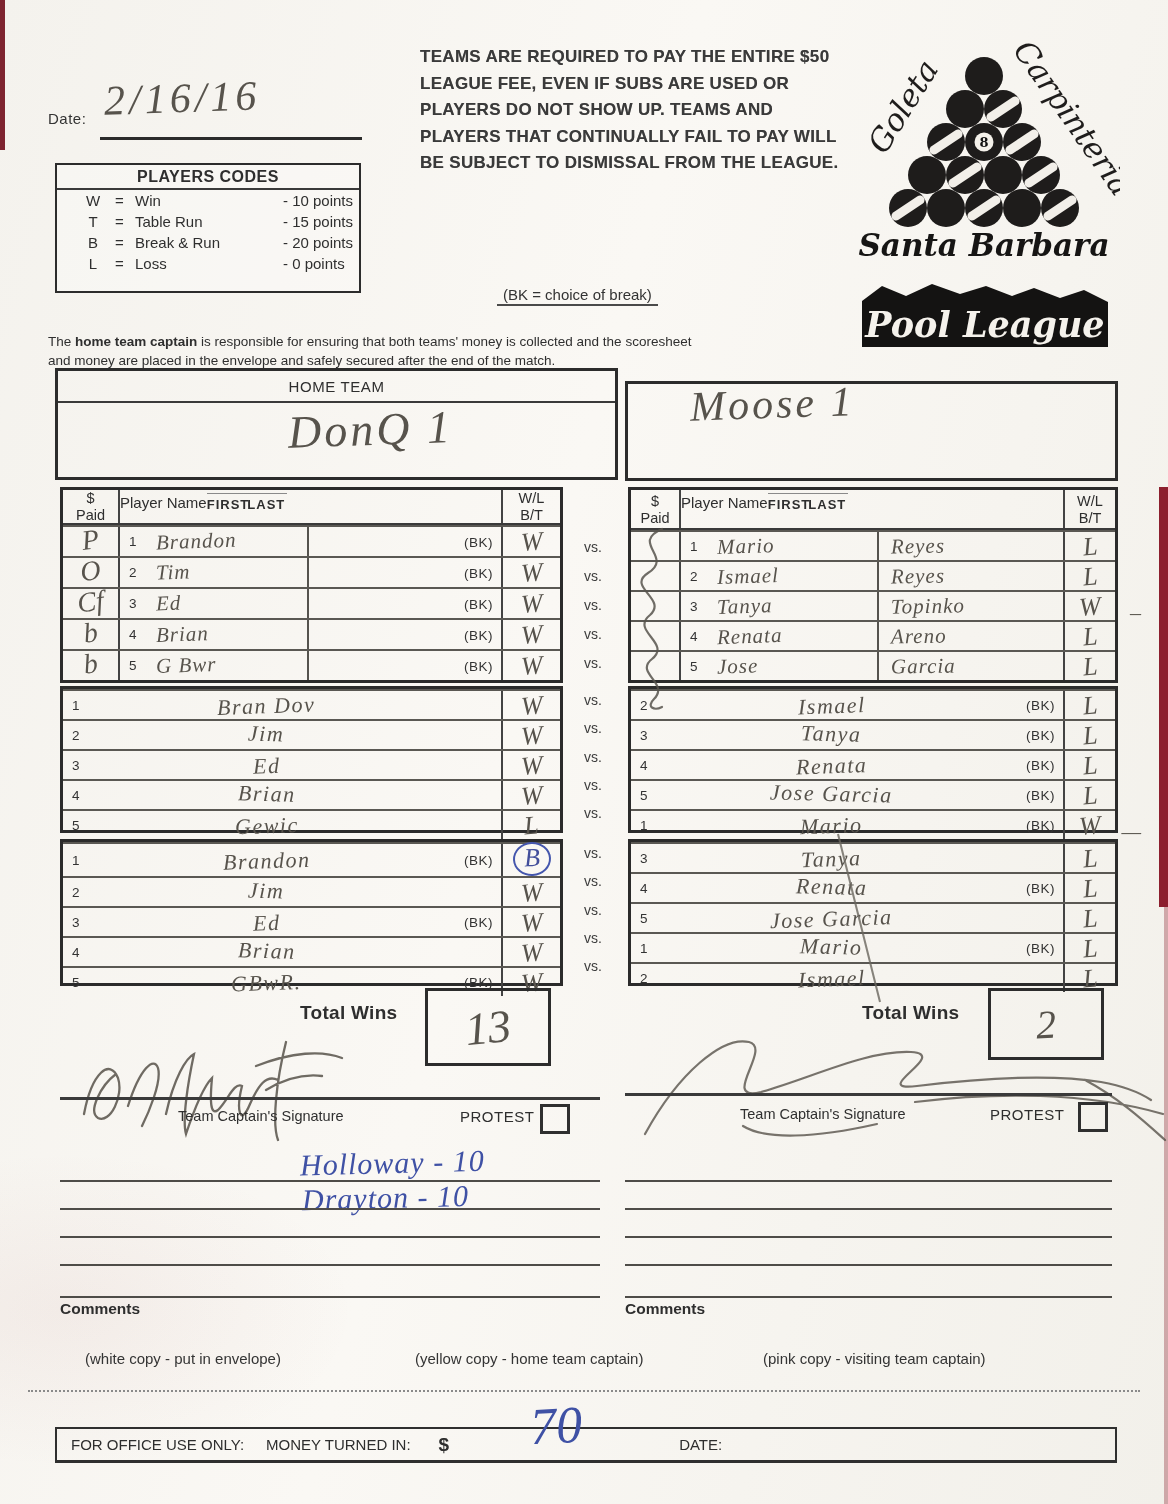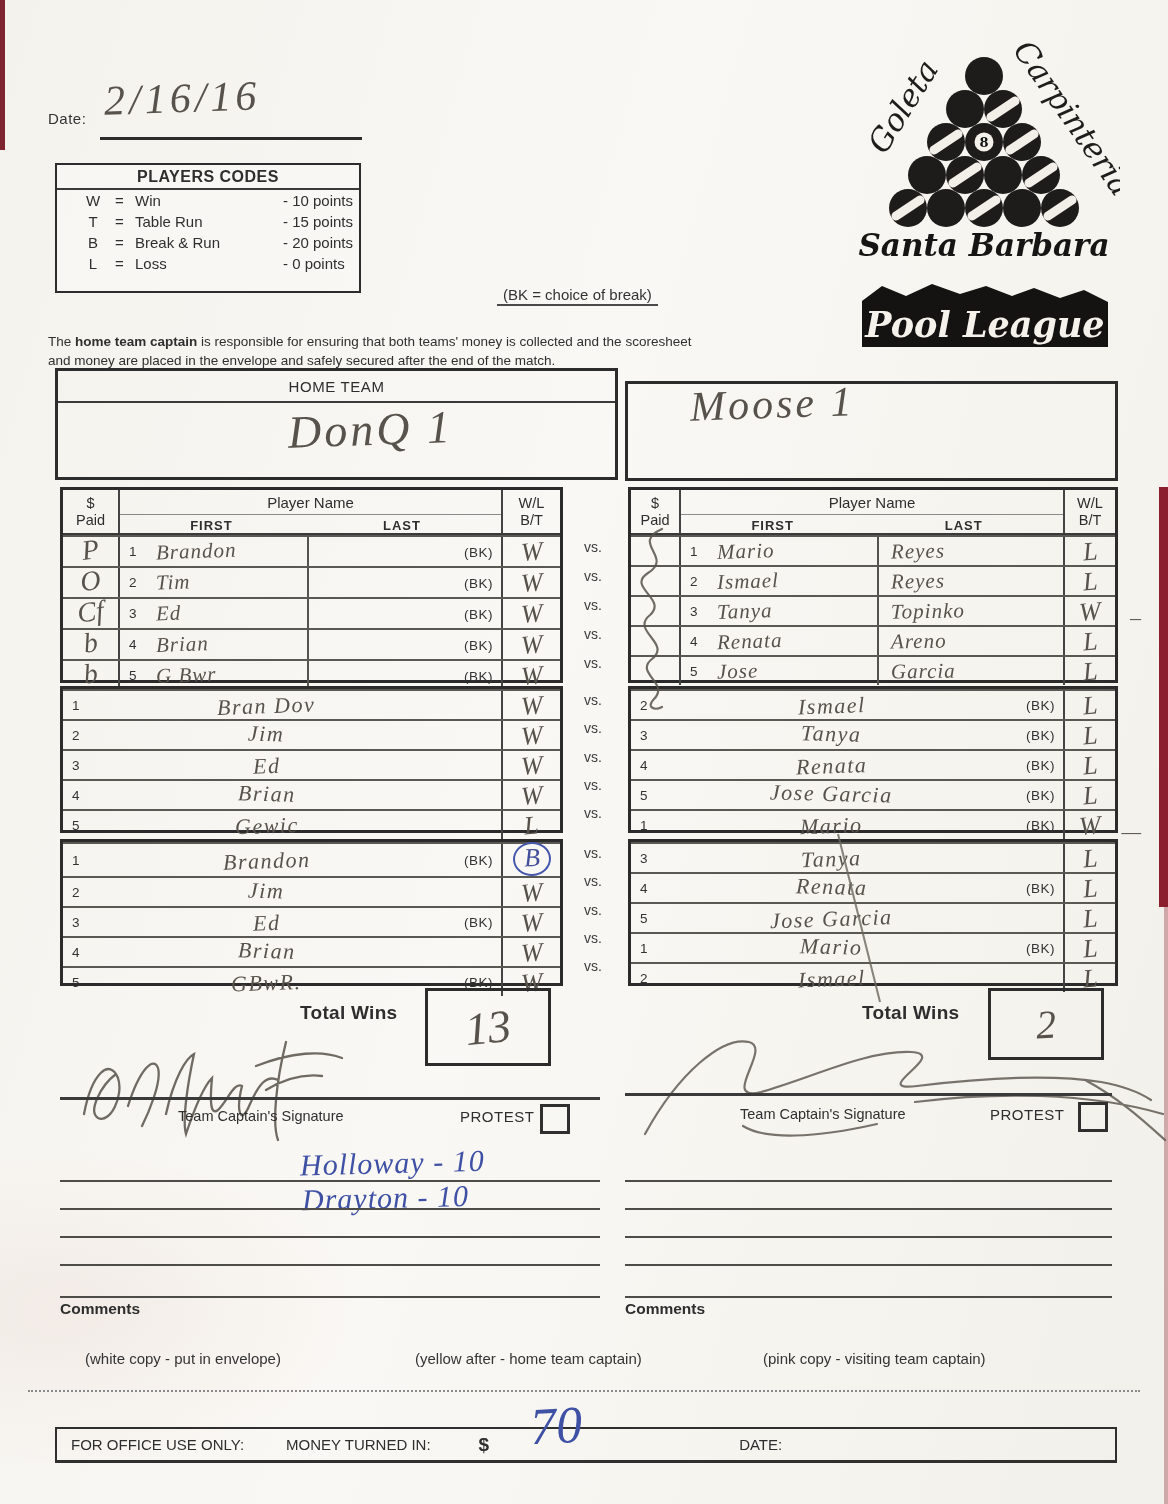--- a/index.html
+++ b/index.html
@@ -44,21 +44,21 @@
   .tb-name{position:relative;height:calc(100% - 33px);}
   .tb-hw{position:absolute;font-size:46px;letter-spacing:3px;transform:rotate(-2deg);white-space:nowrap;}
 
   
   .roster{position:absolute;border:3px solid #2b2b2b;display:flex;flex-direction:column;--paidw:55px;--wlw:57px;--split:187px;}
   .rhead{display:flex;border-bottom:2.5px solid #3a3a3a;height:46px;}
   .col-paid{width:var(--paidw);border-right:2.2px solid #434343;position:relative;}
   .col-wl{width:var(--wlw);border-left:2.2px solid #434343;position:relative;text-align:center;}
   .col-name{flex:1;position:relative;display:flex;}
   .hcell{display:flex;flex-direction:column;align-items:center;justify-content:center;font-size:14.5px;gap:1px;}
-  .hname{flex:1;display:flex;flex-direction:column;}
+  .hname{flex:1;display:flex;flex-direction:row;}
   .hname .ht{text-align:center;font-size:15px;padding-top:4px;}
   .flrow{display:flex;font-weight:bold;font-size:13px;letter-spacing:1px;border-top:1.5px solid #8a8a8a;margin-top:3px;padding-top:3px;}
   .hf{width:48%;text-align:center;}
   .hl{flex:1;text-align:center;}
   .rrow{flex:1;display:flex;border-top:2px solid #5a5853;position:relative;}
   .rnum{width:30px;padding-left:9px;font-size:13.5px;align-self:center;color:#333;}
   .fname{position:absolute;left:36px;top:2px;font-size:21px;white-space:nowrap;letter-spacing:1px;transform:rotate(-2deg);}
   .lname{position:absolute;left:calc(var(--split) + 14px);top:2px;font-size:21px;white-space:nowrap;letter-spacing:1px;transform:rotate(-1deg);}
   .split{position:absolute;left:var(--split);top:0;bottom:0;width:2px;background:#55534e;}
   .bk{position:absolute;right:8px;top:50%;transform:translateY(-50%);font-size:13.5px;letter-spacing:.5px;color:#333;}
@@ -82,21 +82,21 @@
   .siglabel{font-size:14.5px;color:#2f2f2f;}
   .protest{font-size:15px;letter-spacing:.5px;}
   .pbox{width:24px;height:24px;border:3px solid #2f2f2f;display:inline-block;}
   .cline{height:2.2px;background:#4e4c48;}
   .note-blue{font-size:30px;letter-spacing:1px;transform:rotate(-1.5deg);white-space:nowrap;}
   .comments{font-weight:bold;font-size:15.5px;}
   .copies{font-weight:normal;font-size:15px;color:#343434;white-space:nowrap;}
   .dashes{left:28px;top:1390px;width:1112px;border-top:2.5px dotted #8a8a8a;}
 
   .office{left:55px;top:1427px;width:1062px;height:36px;border:2.5px solid #2f2f2f;border-bottom-width:3.5px;
-    display:flex;align-items:center;padding-left:14px;box-sizing:border-box;font-size:15px;gap:20px;}
+    display:flex;align-items:center;padding-left:14px;box-sizing:border-box;font-size:15px;}
   .office .m1{margin-left:22px;}
   .office .dollar{margin-left:28px;font-weight:bold;font-size:19px;}
   .office .dt{margin-left:168px;}
   .money-hw{left:530px;top:1396px;font-size:52px;transform:rotate(-3deg);}
 
   svg text{font-family:"DejaVu Serif", serif;}
   .decor{position:absolute;pointer-events:none;}
 </style>
 </head>
 <body>
@@ -132,20 +132,21 @@
         <span>-  20 points</span>
     </div>
     <div class="sc-row">
       <span class="c">L</span>
         <span>=</span>
         <span>Loss</span>
         <span>-  0 points</span>
     </div>
   </div>
 
+  <div class="abs notice">TEAMS ARE REQUIRED TO PAY THE ENTIRE $50 LEAGUE FEE, EVEN IF SUBS ARE USED OR PLAYERS DO NOT SHOW UP.  TEAMS AND PLAYERS THAT CONTINUALLY FAIL TO PAY WILL BE SUBJECT TO DISMISSAL FROM THE LEAGUE.</div>
   <span class="abs print bknote">(BK = choice of break)</span>
 
   <svg class="abs" style="left:848px;top:16px;" width="272" height="334" viewBox="0 0 272 334">
     <g fill="#1e1c1b">
       <circle cx="136" cy="60" r="19"></circle>
       <circle cx="117" cy="93" r="19"></circle>
         <circle cx="155" cy="93" r="19"></circle>
       <circle cx="98" cy="126" r="19"></circle>
         <circle cx="136" cy="126" r="19"></circle>
         <circle cx="174" cy="126" r="19"></circle>
@@ -582,21 +583,21 @@
   <div class="abs cline" style="left:625px;top:1180px;width:487px;"></div>
   <div class="abs cline" style="left:625px;top:1208px;width:487px;"></div>
   <div class="abs cline" style="left:625px;top:1236px;width:487px;"></div>
   <div class="abs cline" style="left:625px;top:1264px;width:487px;"></div>
   <div class="abs cline" style="left:625px;top:1296px;width:487px;"></div>
 
   <div class="abs comments" style="left:60px;top:1300px;width:540px;">Comments</div>
   <div class="abs comments" style="left:625px;top:1300px;width:487px;">Comments</div>
 
   <span class="abs copies" style="left:85px;top:1350px;">(white copy - put in envelope)</span>
-  <span class="abs copies" style="left:415px;top:1350px;">(yellow after - home team captain)</span>
+  <span class="abs copies" style="left:415px;top:1350px;">(yellow copy - home team captain)</span>
   <span class="abs copies" style="left:763px;top:1350px;">(pink copy - visiting team captain)</span>
 
   <div class="abs dashes"></div>
 
   <div class="abs office">
     <span>FOR OFFICE USE ONLY:</span>
     <span class="m1">MONEY TURNED IN:</span>
     <span class="dollar">$</span>
     <span class="dt" style="margin-left:230px;">DATE:</span>
   </div>

